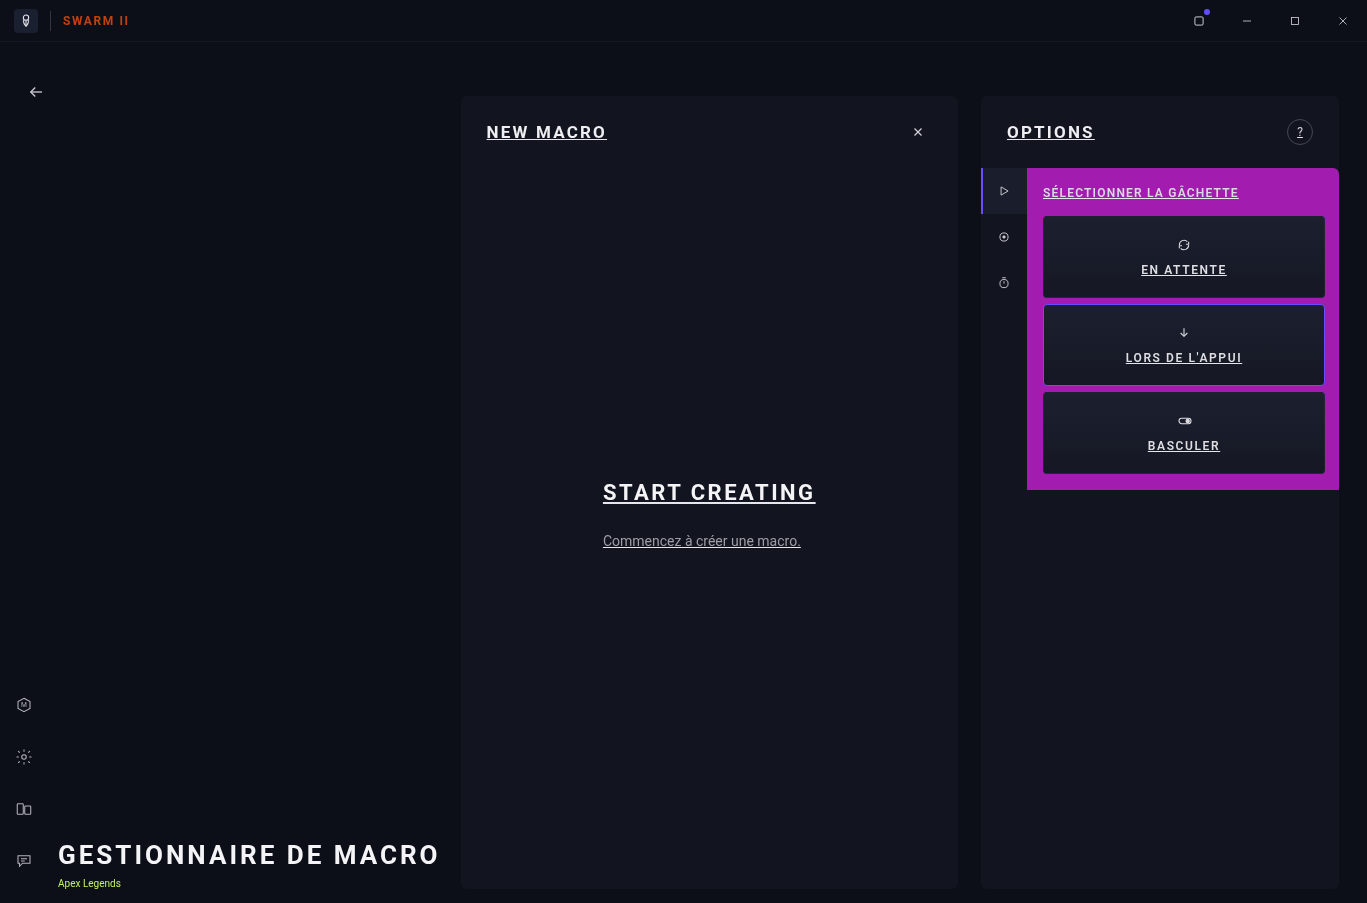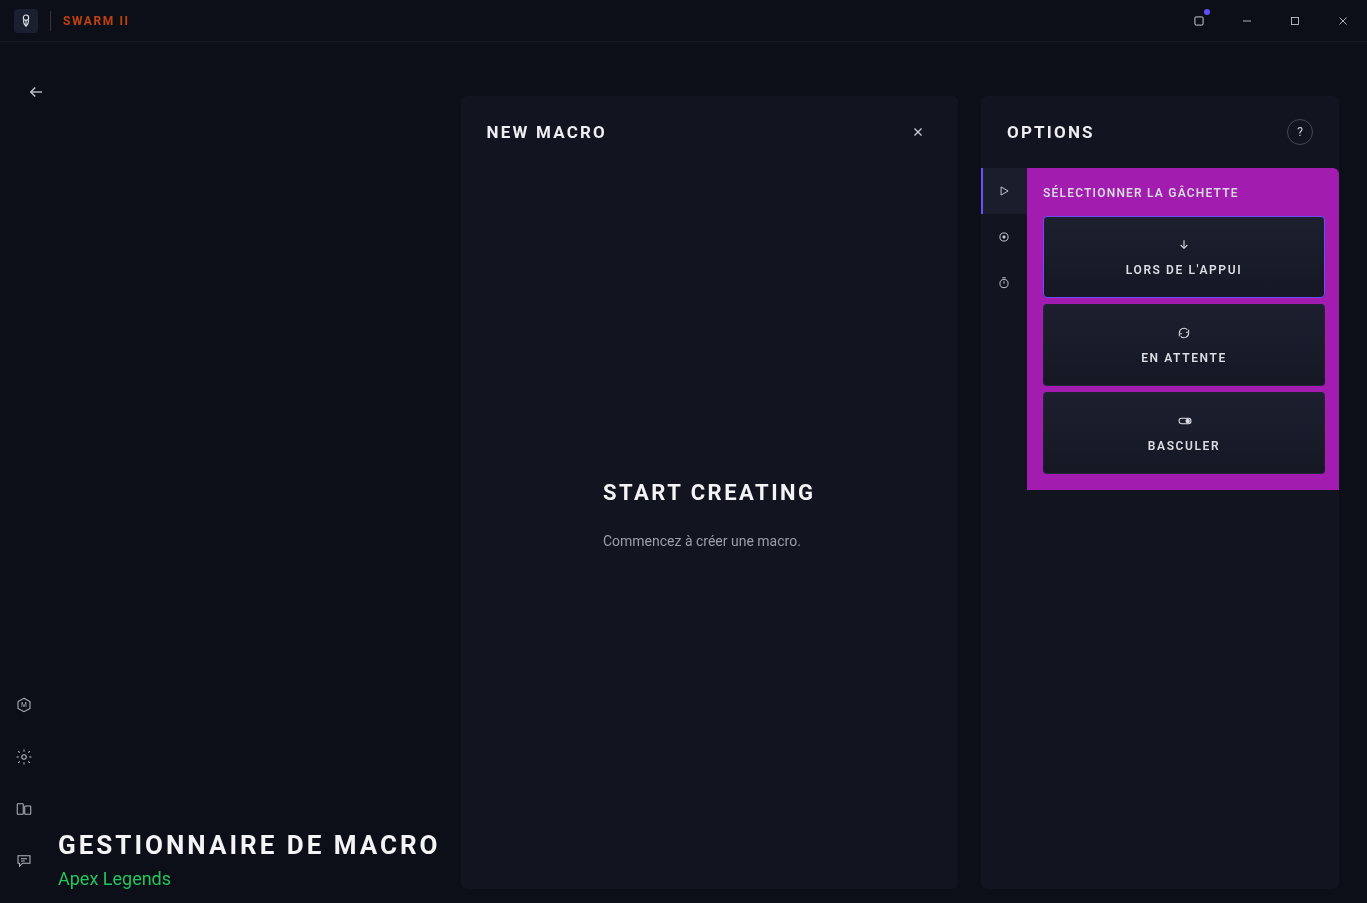--- a/index.html
+++ b/index.html
@@ -118,22 +118,22 @@
     left: 0;
   }
   .header-block { display:flex; flex-direction:column; gap:8px; }
   .page-title {
     font-size: 26px;
     font-weight: 700;
     letter-spacing: 3px;
     color: #f4f4f7;
   }
   .page-subtitle {
-    font-size: 18px;
-    color: #22c55e;
+    font-size: 10px;
+    color: #bef264;
   }
   .header-spacer { flex:1; }
   .header-actions {
     display:flex;
     align-items:center;
     gap: 40px;
     margin-bottom: 2px;
   }
   .hdr-action {
     display:flex;
@@ -147,20 +147,21 @@
   }
   .hdr-action svg { width:16px; height:16px; }
 
   
   .panels {
     flex:1;
     display:flex;
     gap: 23px;
     margin-top: 24px;
     min-height: 0;
+    text-decoration: underline;
   }
   .panel {
     background: #12141f;
     border-radius: 6px;
     display:flex;
     flex-direction:column;
     min-height: 0;
   }
   .panel-main { flex:1; }
   .panel-options { width: 358px; position: relative; }
@@ -459,39 +460,39 @@
               <svg viewBox="0 0 24 24" width="14" height="14" fill="none" stroke="currentColor" stroke-width="1.6">
                 <circle cx="12" cy="13" r="7"></circle>
                   <line x1="12" y1="13" x2="12" y2="9"></line>
                   <line x1="9" y1="3" x2="15" y2="3"></line>
               </svg>
             </div>
           </div>
           <div class="options-content">
             <div class="options-section-title">SÉLECTIONNER LA GÂCHETTE</div>
             <div class="trigger-list">
-              <div class="trigger-card selected">
-                <span class="t-icon">
-                  <svg viewBox="0 0 24 24" width="16" height="16" fill="none" stroke="currentColor" stroke-width="1.6">
-                      <line x1="12" y1="5" x2="12" y2="17"></line>
-                      <polyline points="7,12 12,17 17,12"></polyline>
-                    </svg>
-                </span>
-                <span class="trigger-label">LORS DE L'APPUI</span>
-              </div>
               <div class="trigger-card">
                 <span class="t-icon">
                   <svg viewBox="0 0 24 24" width="16" height="16" fill="none" stroke="currentColor" stroke-width="1.6">
                     <path d="M19 12a7 7 0 0 1-12 5"></path>
                       <polyline points="5,17 5,13 9,13"></polyline>
                     <path d="M5 12a7 7 0 0 1 12-5"></path>
                       <polyline points="19,7 19,11 15,11"></polyline>
                   </svg>
                 </span>
                 <span class="trigger-label">EN ATTENTE</span>
+              </div>
+              <div class="trigger-card selected">
+                <span class="t-icon">
+                  <svg viewBox="0 0 24 24" width="16" height="16" fill="none" stroke="currentColor" stroke-width="1.6">
+                      <line x1="12" y1="5" x2="12" y2="17"></line>
+                      <polyline points="7,12 12,17 17,12"></polyline>
+                    </svg>
+                </span>
+                <span class="trigger-label">LORS DE L'APPUI</span>
               </div>
               <div class="trigger-card">
                 <span class="t-icon">
                   <svg viewBox="0 0 24 24" width="18" height="16" fill="none" stroke="currentColor" stroke-width="1.6">
                     <rect x="3" y="8" width="18" height="8" rx="4"></rect>
                       <circle cx="16" cy="12" r="2.5" fill="currentColor"></circle>
                   </svg>
                 </span>
                 <span class="trigger-label">BASCULER</span>
               </div>

